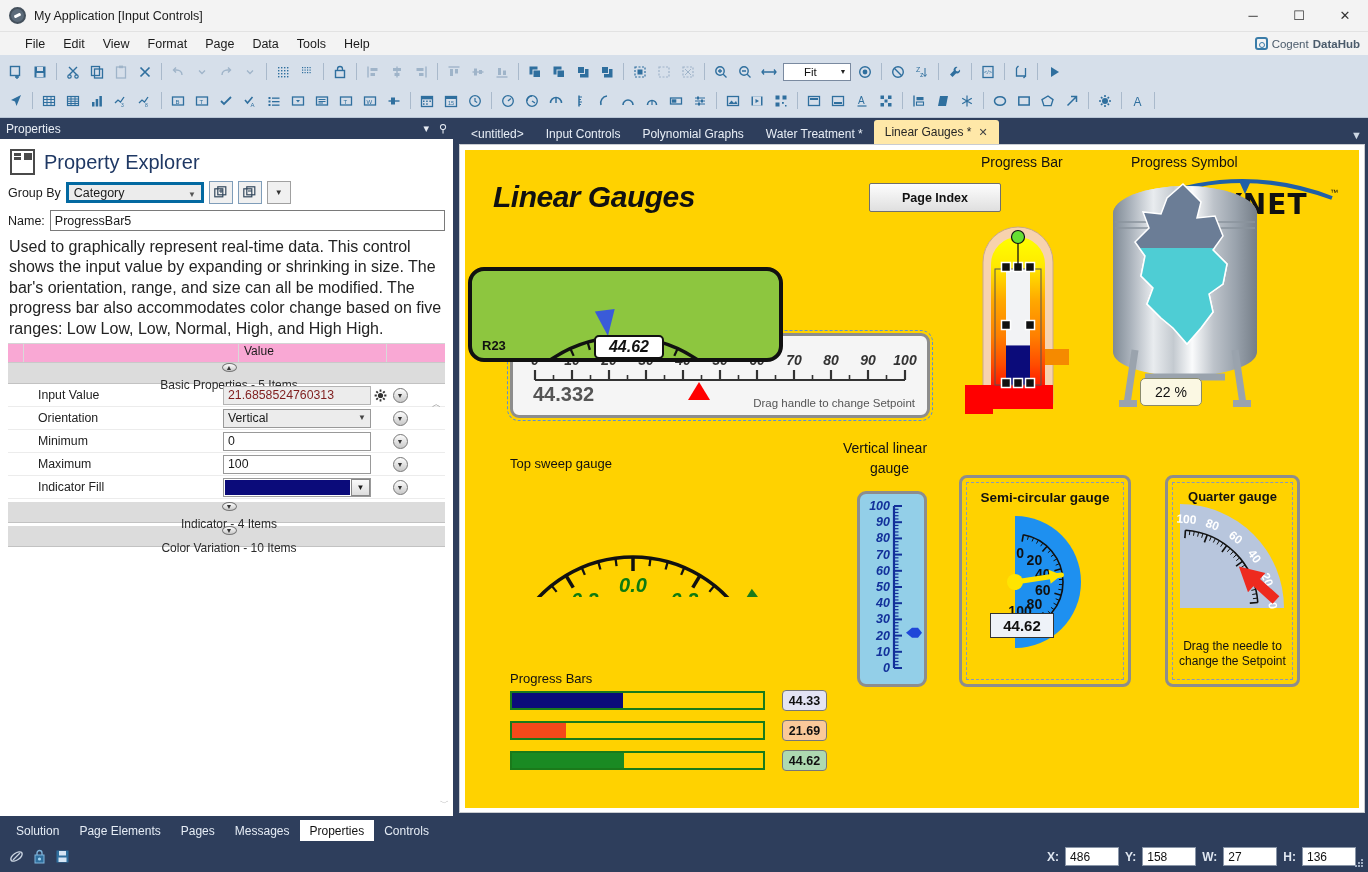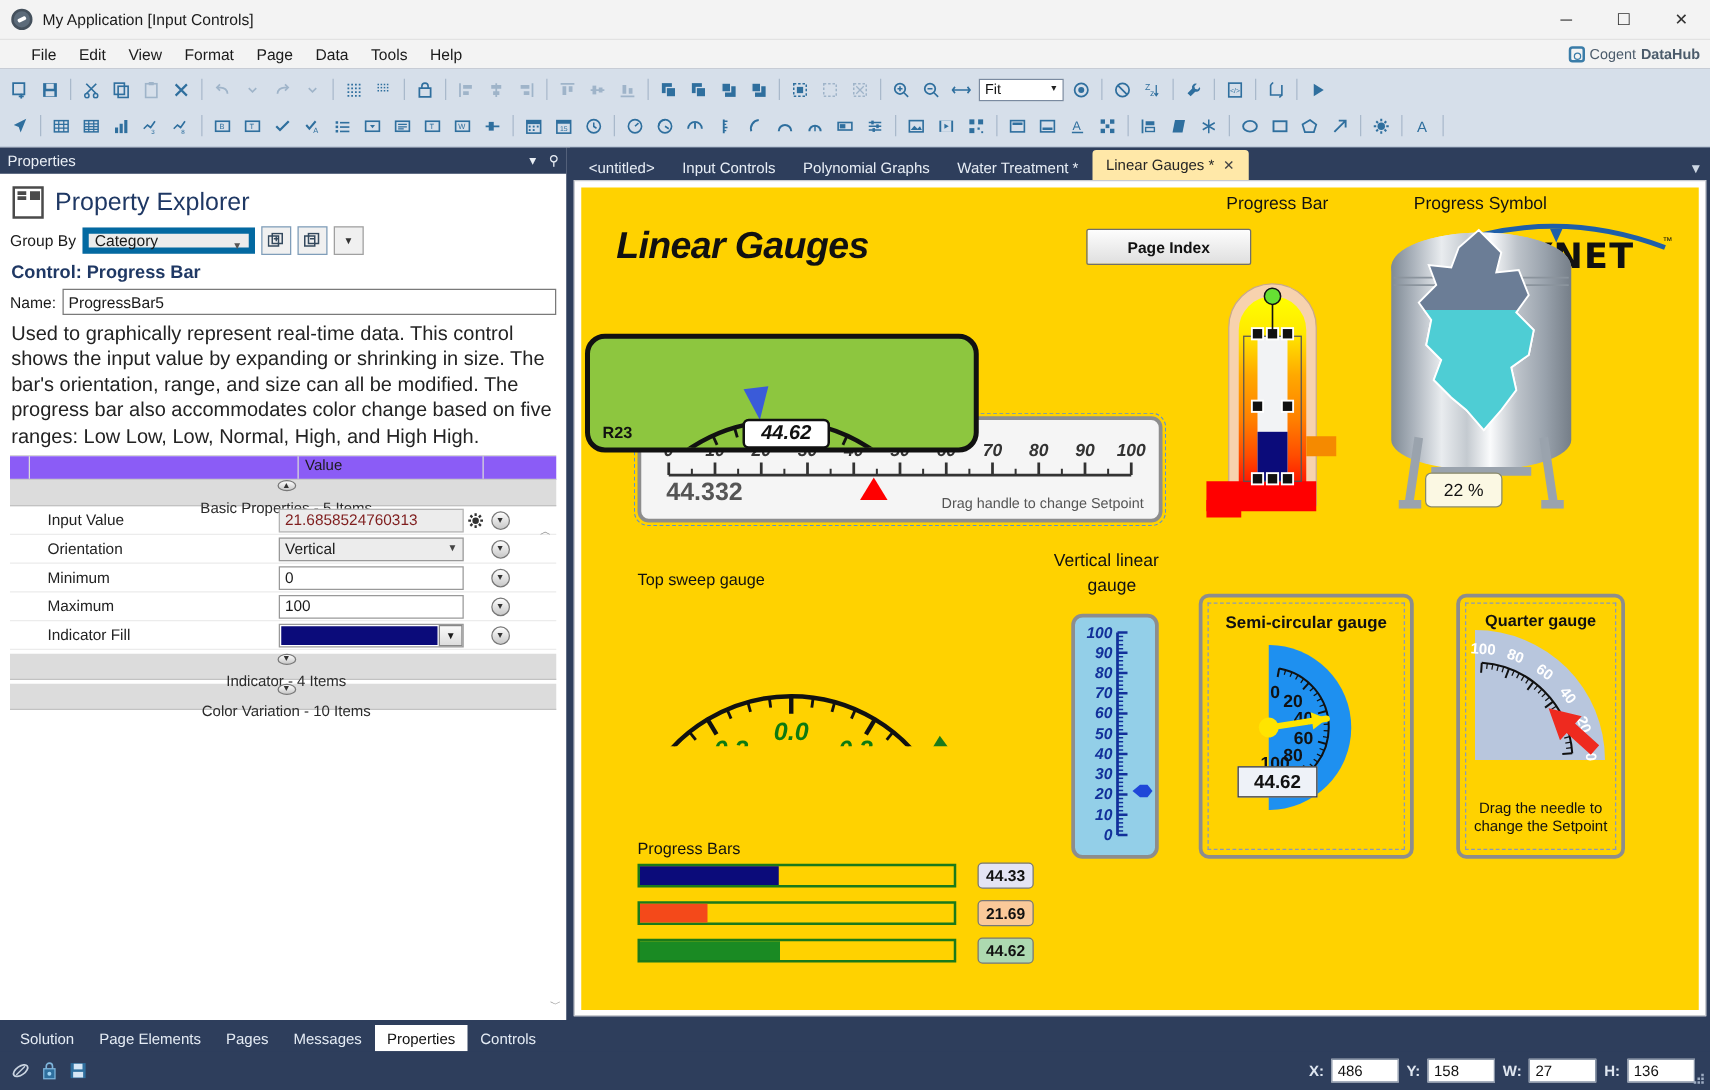--- a/index.html
+++ b/index.html
@@ -59,21 +59,21 @@
   .tbrow.r2 { margin-top:4px; }
   .tbtn {
     width:24px; height:22px; display:flex; align-items:center; justify-content:center;
     color:#2f6f9e; font-size:13px; line-height:1;
   }
   .tbtn.dis { color:#9fb4c9; }
   .tsep { width:1px; height:17px; background:#a9b9cb; margin:0 4px; }
   .tbtn svg { display:block; }
   .fitbox {
     width:68px; height:18px; background:#fff; border:1px solid #7a8aa0;
-    font-size:11.5px; display:flex; align-items:center; padding-left:4px;
+    font-size:11.5px; display:flex; align-items:center; padding-left:20px;
     margin:0 2px; position:relative; color:#111;
   }
   .fitbox .arr {
     position:absolute; right:0; top:0; width:14px; height:16px;
     display:flex; align-items:center; justify-content:center; font-size:7px; color:#222;
   }
 
   
   .propspanel {
     position:absolute; left:0; top:118px; width:456px; height:698px;
@@ -89,39 +89,39 @@
   .pe-icon {
     width:25px;height:26px;border:2.5px solid #4a4a4a;background:#fff; position:relative;
   }
   .pe-icon:before{content:"";position:absolute;left:2px;top:2px;width:7px;height:2.5px;background:#4a4a4a;
       box-shadow:0 4px 0 #4a4a4a;}
   .pe-icon:after{content:"";position:absolute;left:12px;top:2px;width:8px;height:7px;background:#4a4a4a;}
   .pe-title span { font-size:20px; color:#1f3864; }
   .groupby { display:flex; align-items:center; gap:5px; margin:4px 0 6px 0; }
   .groupby label { font-size:12.5px; }
   .gsel {
-    width:138px;height:21px;background:#ececec;border:5px solid #0369a1;
+    width:138px;height:21px;background:#ececec;border:3px solid #0369a1;
     display:flex;align-items:center;padding-left:5px;font-size:12.5px;position:relative;
   }
   .gsel .chev { position:absolute;right:5px;top:5px;font-size:8px;color:#555; }
   .gbtn { width:24px;height:23px;border:1px solid #7f9db9;background:#f0f0f0;
     display:flex;align-items:center;justify-content:center; }
   .gbtn.plain{ border:1px solid #a0a0a0; }
   .ctrl-title { color:#1f3864; font-weight:bold; font-size:14.5px; margin:6px 0 5px 1px; }
   .namerow { display:flex; align-items:center; gap:5px; }
   .namerow label { font-size:12.5px; }
   .nameinput {
     width:400px;height:21px;border:1px solid #7a7a7a;background:#fff;
     font-size:12.5px; padding-left:4px; display:flex;align-items:center;
   }
   .desc { font-size:16px; color:#232323; line-height:1.28; margin:6px 0 4px 1px; width:440px;}
 
   
   .pgrid { margin-top:4px; border-top:1px solid #d4d4d4; }
-  .pgrid-hdr { display:flex; height:19px; background:#8b5cf6; border-bottom:1px solid #c9c9c9;}
+  .pgrid-hdr { display:flex; height:19px; background:#f9a8d4; border-bottom:1px solid #c9c9c9;}
   .pgrid-hdr .c0 { width:16px; border-right:1px solid #d9d9d9; }
   .pgrid-hdr .c1 { width:215px; border-right:1px solid #d9d9d9;}
   .pgrid-hdr .c2 { width:148px; border-right:1px solid #d9d9d9; padding-left:5px; font-size:12px; color:#1b1b1b;}
   .pgrid-hdr .c3 { flex:1; }
   .grp {
     display:flex; align-items:center; height:21px; background:#dcdcdc; border-bottom:1px solid #c2c2c2;
     padding-left:5px; gap:6px; font-size:12px; color:#2b2b2b;flex-direction:column;
   }
   .grp .scroll-indicator { margin-left:auto; margin-right:4px; color:#888; font-size:9px;}
   .circbtn {
@@ -887,21 +887,20 @@
           <svg width="13" height="13" viewBox="0 0 13 13">
               <rect x="0.8" y="2.8" width="8" height="8" fill="none" stroke="#34495e" stroke-width="1.2"></rect>
               <rect x="3.8" y="0.8" width="8" height="8" fill="none" stroke="#34495e" stroke-width="1.2"></rect>
               <path d="M5 5h4" stroke="#34495e" stroke-width="1.1"></path>
             </svg>
         </div>
         <div class="gbtn plain">
           <span style="font-size:8px;color:#333">▼</span>
         </div>
       </div>
-      <div class="ctrl-title">Control: Progress Bar</div>
       <div class="namerow">
         <label>Name:</label>
         <div class="nameinput">ProgressBar5</div>
       </div>
       <div class="desc">Used to graphically represent real-time data. This control shows the input value by expanding or shrinking in size. The bar's orientation, range, and size can all be modified. The progress bar also accommodates color change based on five ranges: Low Low, Low, Normal, High, and High High.</div>
 
       <div class="pgrid">
         <div class="pgrid-hdr">
           <div class="c0"></div>
           <div class="c1"></div>

